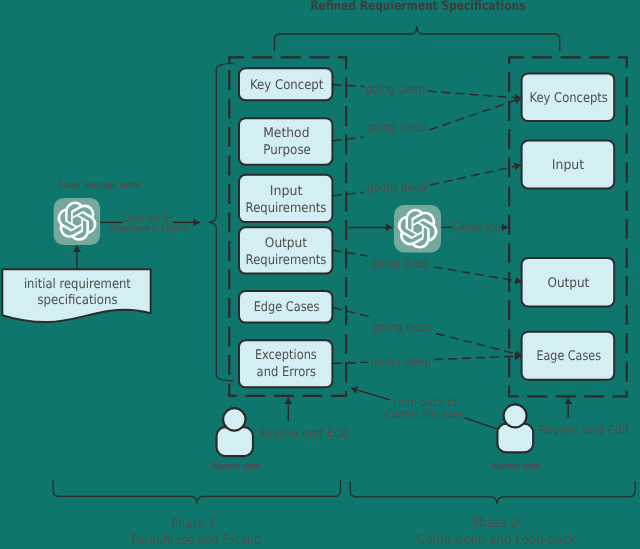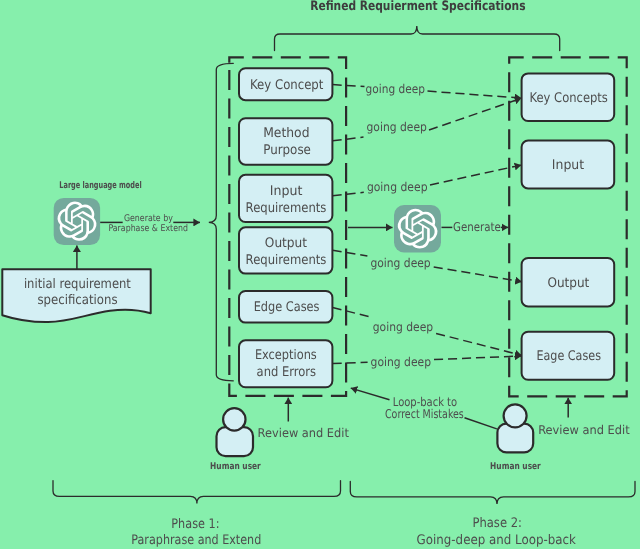--- a/index.html
+++ b/index.html
@@ -1,19 +1,19 @@
 <!DOCTYPE html>
 <html><head>
 <meta charset="utf-8">
 <title>Refined Requierment Specifications</title>
 <style>
   html,body{margin:0;padding:0;background:#ffffff;}
   body{width:640px;height:549px;overflow:hidden;
        font-family:"DejaVu Sans",sans-serif;-webkit-font-smoothing:antialiased;text-rendering:geometricPrecision;}
-  #stage{position:relative;width:640px;height:549px;background:#86efac;}
+  #stage{position:relative;width:640px;height:549px;background:#0f766e;}
   svg#diagram{position:absolute;left:0;top:0;width:640px;height:549px;display:block;
               shape-rendering:geometricPrecision;}
   text{font-family:"DejaVu Sans",sans-serif;}
   .nlbl{fill:#4d4d4d;font-size:13.3px;}
   .title{fill:#3d3d3d;font-size:13px;font-weight:bold;}
   .small-b{fill:#4d4d4d;font-size:9.2px;font-weight:bold;}
   .edge-lbl{fill:#4d4d4d;font-size:12.1px;}
   .edge-sm{fill:#4d4d4d;font-size:9.2px;}
   .phase{fill:#4d4d4d;font-size:13.2px;}
   .solid{fill:none;stroke:#2b2b2b;stroke-width:1.5;}

